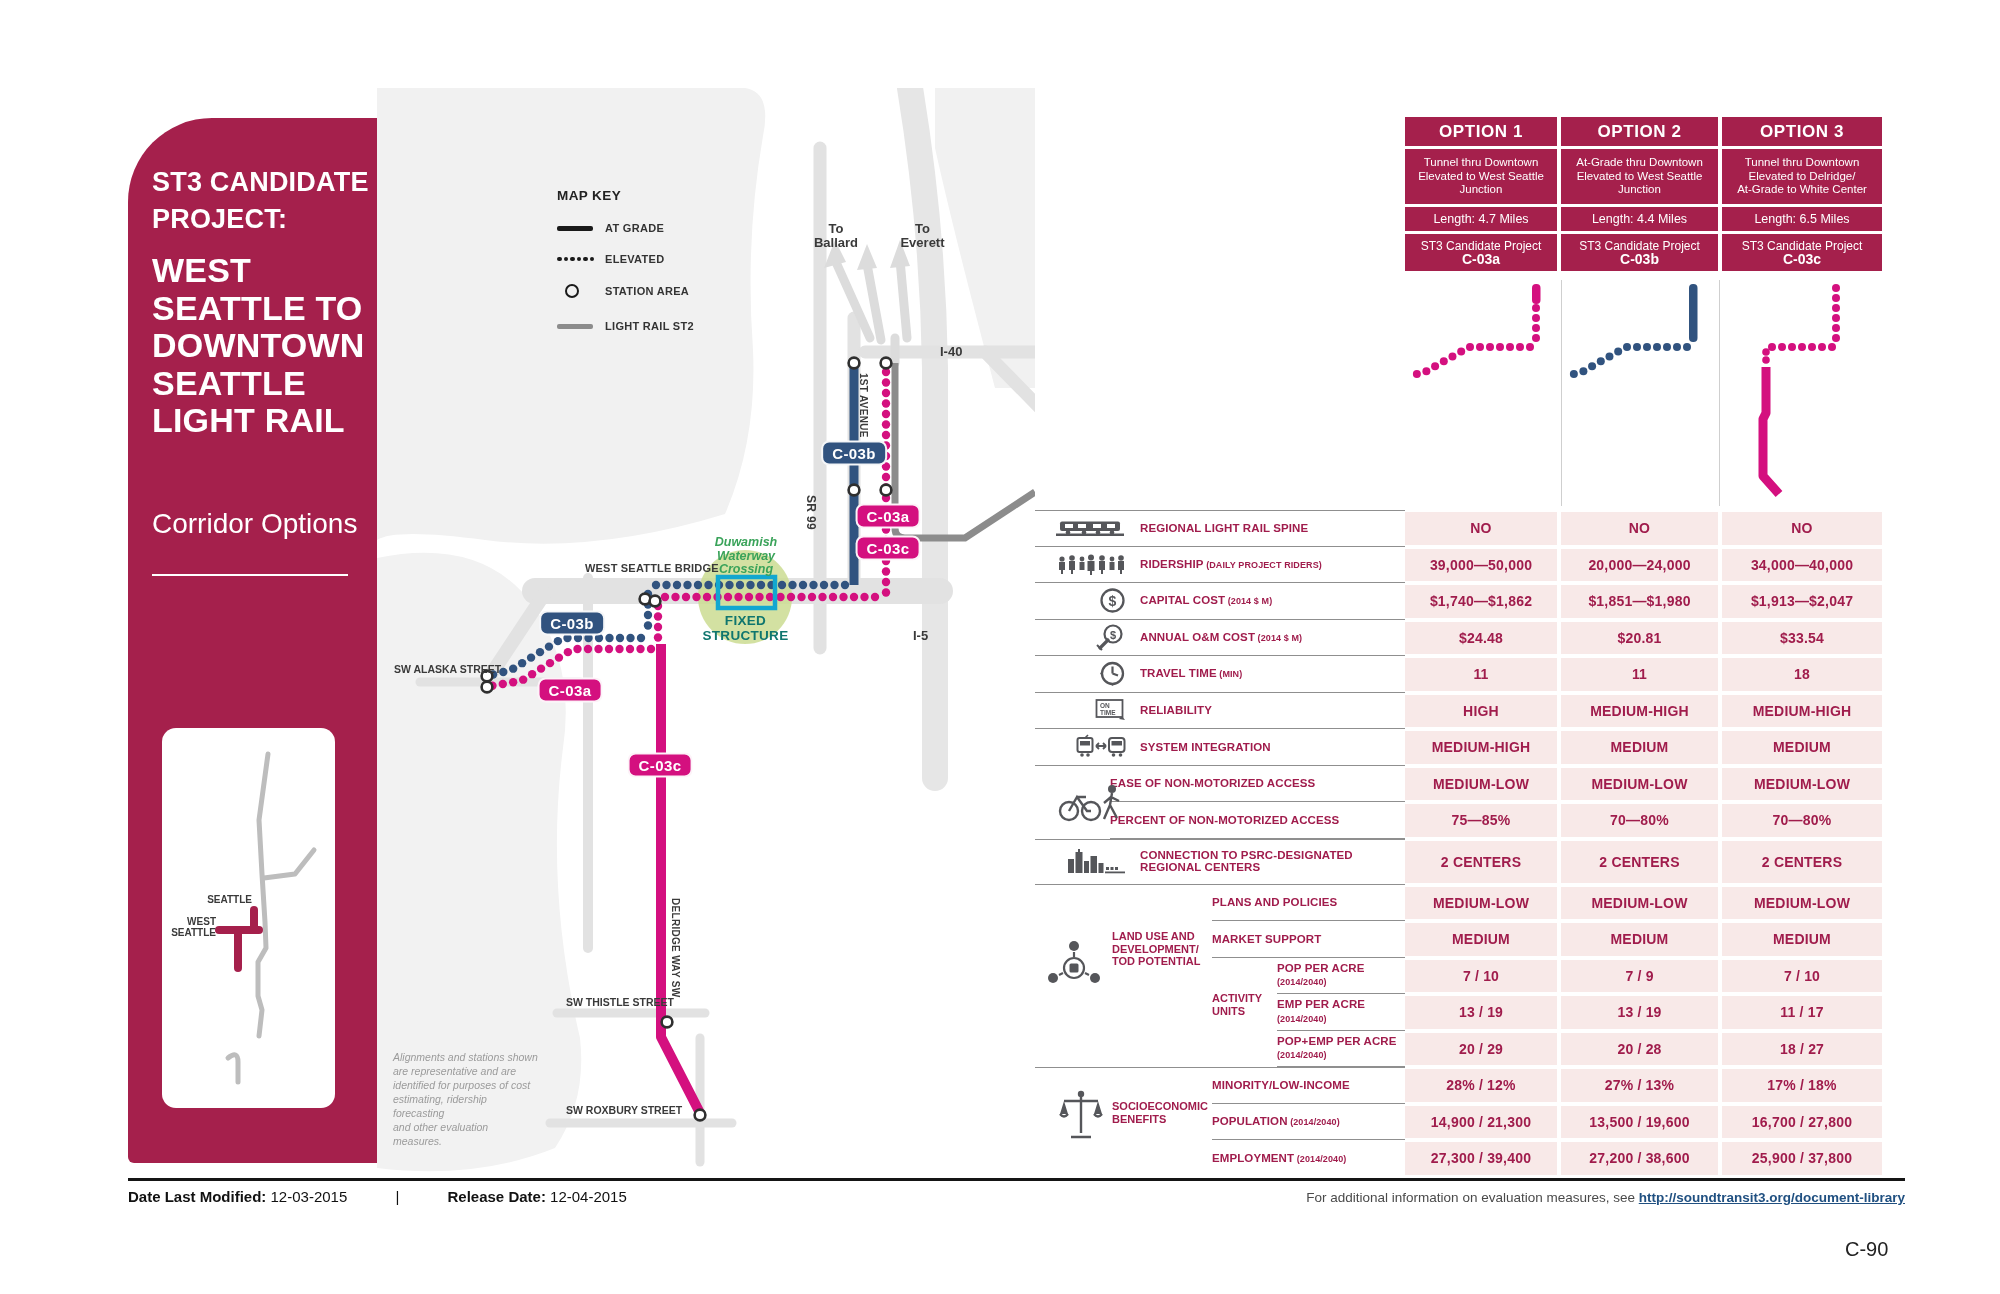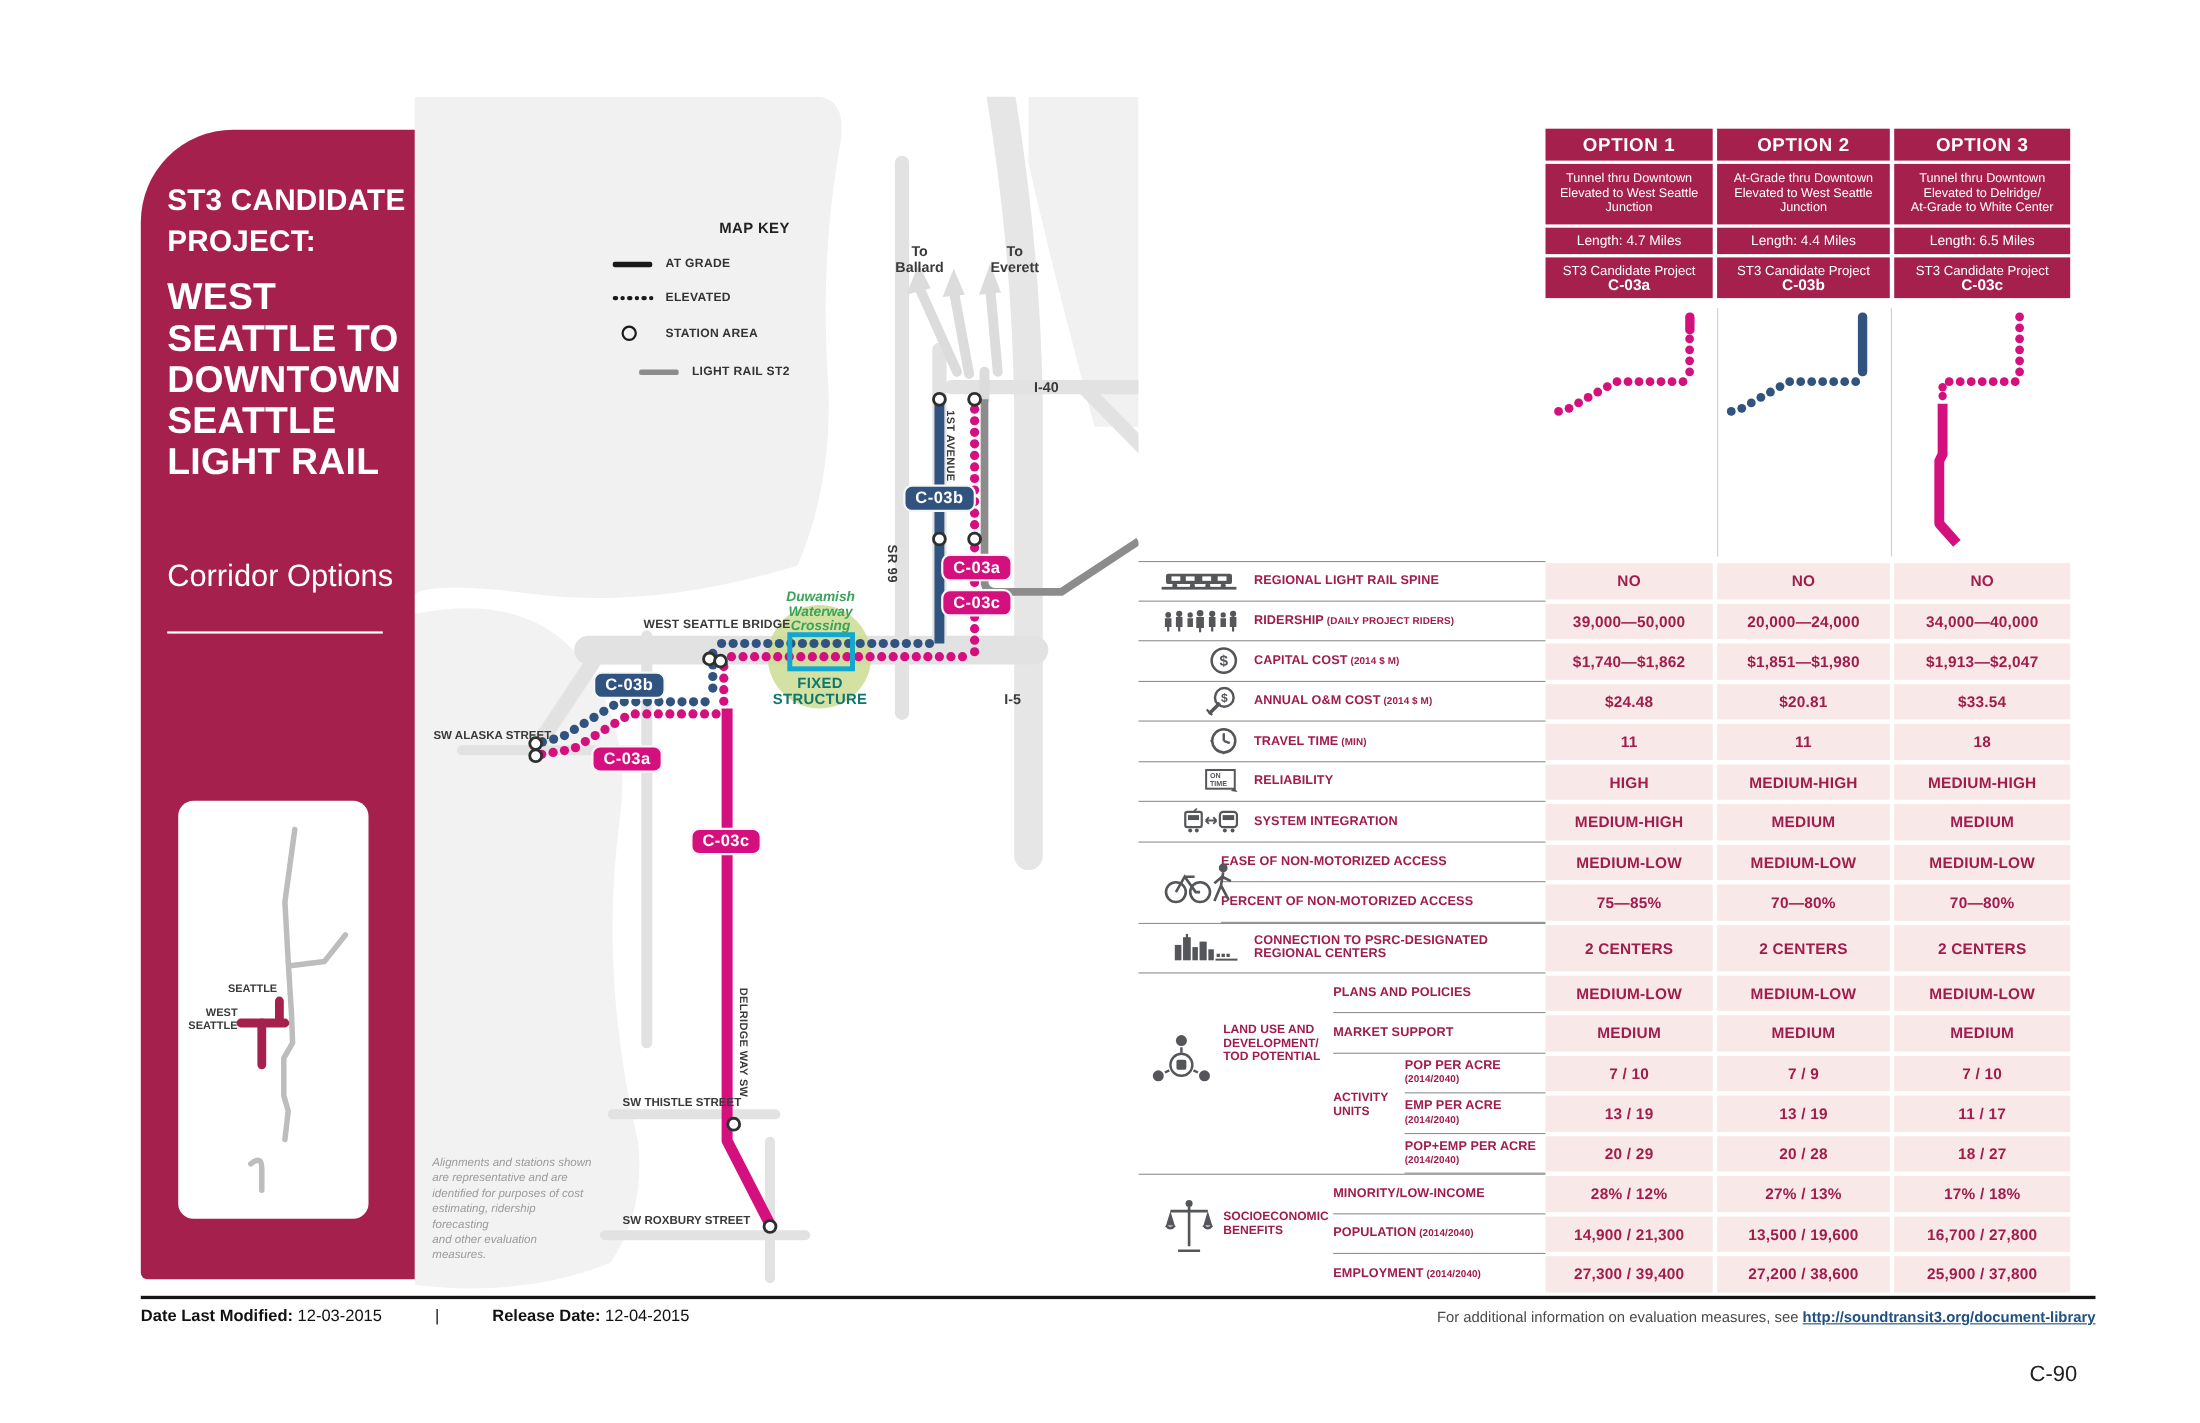--- a/index.html
+++ b/index.html
@@ -12,30 +12,30 @@
   .sb-sub{left:24px;top:390px;color:#fff;font-size:28px;font-weight:300;}
   .sb-rule{left:24px;top:456px;width:196px;height:2px;background:#fff;}
   .inset{left:34px;top:610px;width:173px;height:380px;background:#fff;border-radius:14px;}
   .inset-lbl{position:absolute;font-size:10px;font-weight:700;color:#3A3A3A;text-align:right;line-height:11px;white-space:pre-line;}
   
   #mapsvg{left:295px;top:88px;z-index:1;}
   .map-lbl{position:absolute;z-index:4;color:#3A3A3A;font-weight:700;}
   .vert{writing-mode:vertical-rl;}
   .badge{position:absolute;z-index:4;transform:translate(-50%,-50%);color:#fff;font-weight:700;font-size:15px;letter-spacing:.4px;padding:2px 9px;border-radius:8px;border:2px solid rgba(255,255,255,.95);}
   .badge.navy{background:#31537F;} .badge.mag{background:#D4107F;}
-  .mapkey{left:557px;top:200px;z-index:4;text-align:right;}
+  .mapkey{left:557px;top:188px;z-index:4;}
   .mk-title{font-size:13.5px;font-weight:700;color:#222;letter-spacing:.4px;}
   .mk-item{display:flex;align-items:center;margin-top:19px;}
   .mk-item .sw{width:38px;display:flex;align-items:center;justify-content:flex-start;margin-right:10px;}
   .mk-item .lbl{font-size:11px;font-weight:600;color:#333;letter-spacing:.3px;}
   .sw-solid{width:36px;height:5px;background:#1A1A1A;border-radius:2px;}
   .sw-dots{display:flex;gap:2px;} .sw-dots i{width:4.5px;height:4.5px;border-radius:50%;background:#1A1A1A;}
   .sw-circ{width:10px;height:10px;border:2.5px solid #1A1A1A;border-radius:50%;margin-left:8px;}
   .sw-gray{width:36px;height:5px;background:#8C8C8C;border-radius:2px;}
-  .mk-gap{margin-top:22px;margin-left:24px;}
+  .mk-gap{margin-top:22px;}
   .duwamish{left:705px;top:536px;width:82px;text-align:center;z-index:4;color:#3AA35A;font-style:italic;font-weight:600;font-size:12.5px;line-height:13.5px;white-space:pre-line;}
   .fixed{left:688px;top:613px;width:115px;text-align:center;z-index:4;color:#0f766e;font-weight:700;font-size:13.5px;letter-spacing:.3px;}
   .disclaimer{left:393px;top:1050px;width:145px;z-index:4;color:#9B9B9B;font-size:10.5px;line-height:14px;font-style:italic;white-space:pre-line;}
   
   .opt-col{top:117px;z-index:2;}
   .opt-box{background:#A5204C;color:#fff;display:flex;align-items:center;justify-content:center;text-align:center;margin-bottom:3px;}
   .opt-name{height:29px;font-size:17px;font-weight:700;letter-spacing:.6px;}
   .opt-desc{height:55px;font-size:11.5px;line-height:13.5px;font-weight:500;white-space:pre-line;}
   .opt-len{height:24px;font-size:12.5px;font-weight:500;}
   .opt-proj{height:37px;flex-direction:column;font-size:12px;line-height:13px;font-weight:500;}

